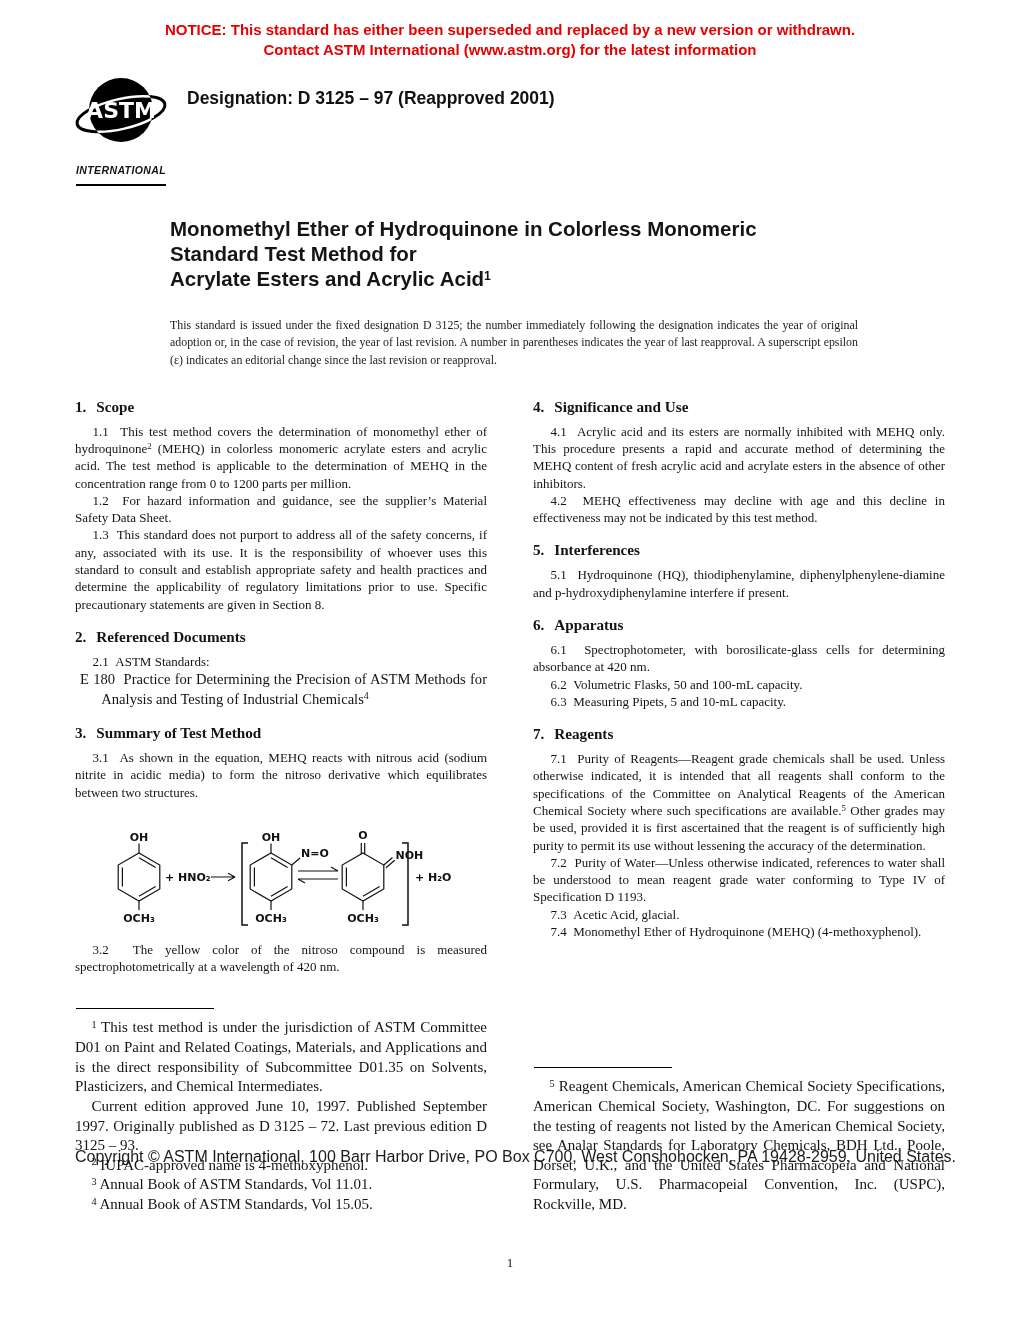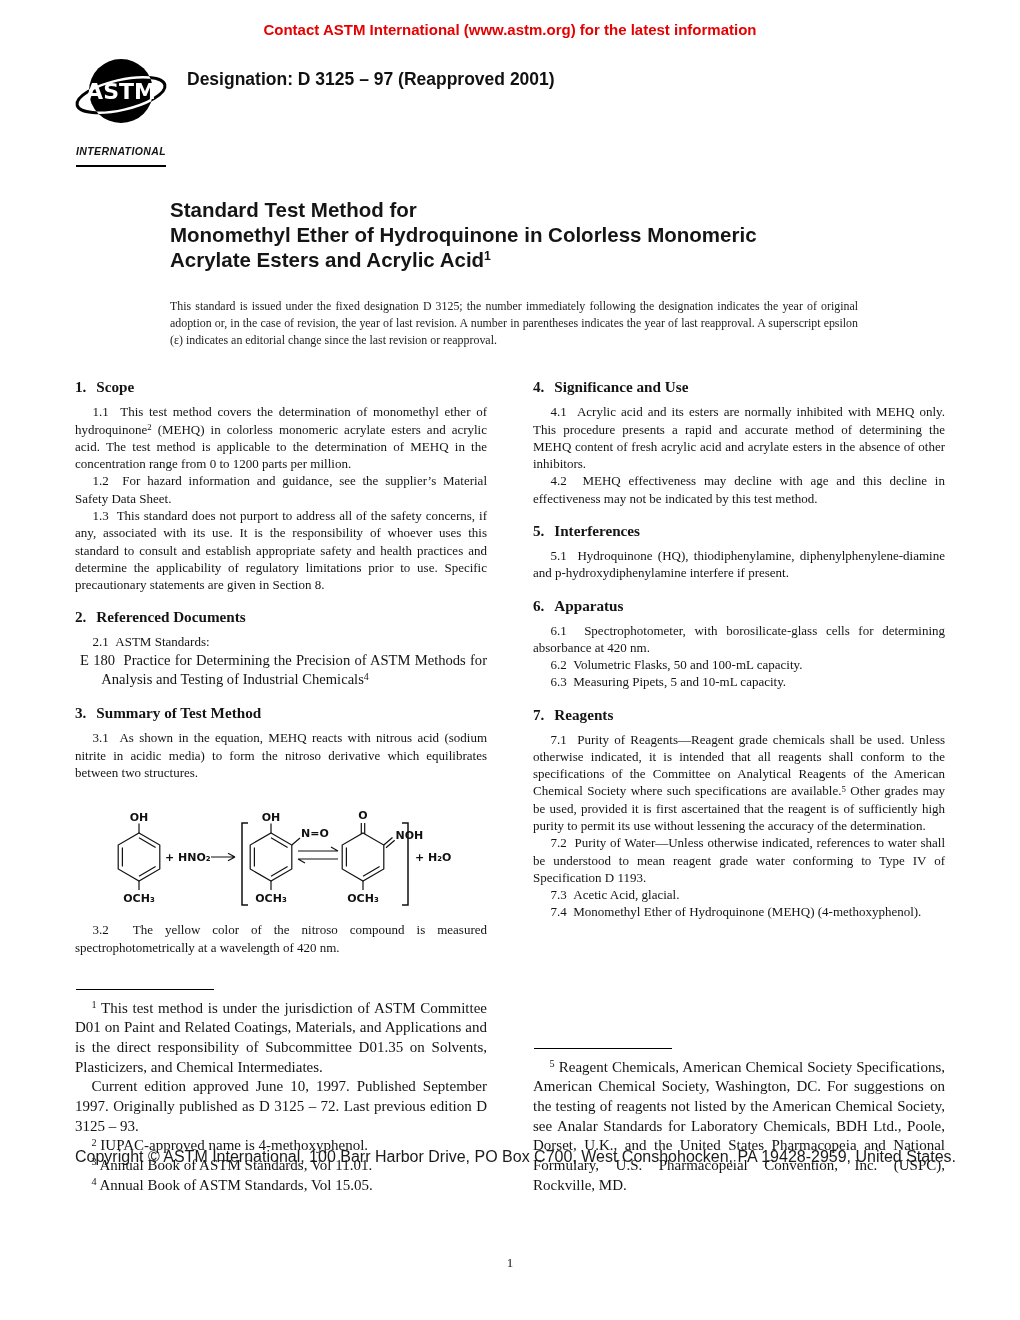--- a/index.html
+++ b/index.html
@@ -48,20 +48,21 @@
              font-family:"Liberation Sans",sans-serif;font-size:16px;color:#1a1a1a;}
   .pageno{position:absolute;left:0;right:0;top:1255px;margin:0;text-align:center;
           font-size:13px;}
 </style>
 </head>
 <body>
 
 <div class="page">
 
   <div class="notice">
+    <div>NOTICE: This standard has either been superseded and replaced by a new version or withdrawn.</div>
     <div>Contact ASTM International (www.astm.org) for the latest information</div>
   </div>
 
   <div class="header-row">
     <div class="logo">
       <svg width="96" height="84" viewBox="0 0 96 84">
         <defs>
             <clipPath id="logoclip">
               <circle cx="48" cy="38" r="32"></circle>
             </clipPath>
@@ -72,22 +73,22 @@
           <ellipse cx="48" cy="42" rx="45" ry="15" transform="rotate(-13 48 42)" fill="none" stroke="#fff" stroke-width="2.5"></ellipse>
         </g>
         <text x="48" y="46" text-anchor="middle" font-family="DejaVu Sans, sans-serif" font-weight="bold" font-size="22" fill="#fff">ASTM</text>
       </svg>
       <div class="logo-intl">INTERNATIONAL</div>
     </div>
     <div class="designation">Designation: D 3125 – 97 (Reapproved 2001)</div>
   </div>
 
   <div class="title-block">
+    <div>Monomethyl Ether of Hydroquinone in Colorless Monomeric</div>
     <div>Standard Test Method for</div>
-    <div>Monomethyl Ether of Hydroquinone in Colorless Monomeric</div>
     <div><span>Acrylate Esters and Acrylic Acid</span><sup>1</sup></div>
   </div>
 
   <p class="preamble">This standard is issued under the fixed designation D 3125; the number immediately following the designation indicates the year of original adoption or, in the case of revision, the year of last revision. A number in parentheses indicates the year of last reapproval. A superscript epsilon (ε) indicates an editorial change since the last revision or reapproval.</p>
 
   <div class="columns">
 
     <div class="col">
       <h3 class="sec"><span>1.</span><span class="st">Scope</span></h3>
       <p class="p"><span>1.1 &nbsp;This test method covers the determination of monomethyl ether of hydroquinone</span><sup>2</sup><span> (MEHQ) in colorless monomeric acrylate esters and acrylic acid. The test method is applicable to the determination of MEHQ in the concentration range from 0 to 1200 parts per million.</span></p>

